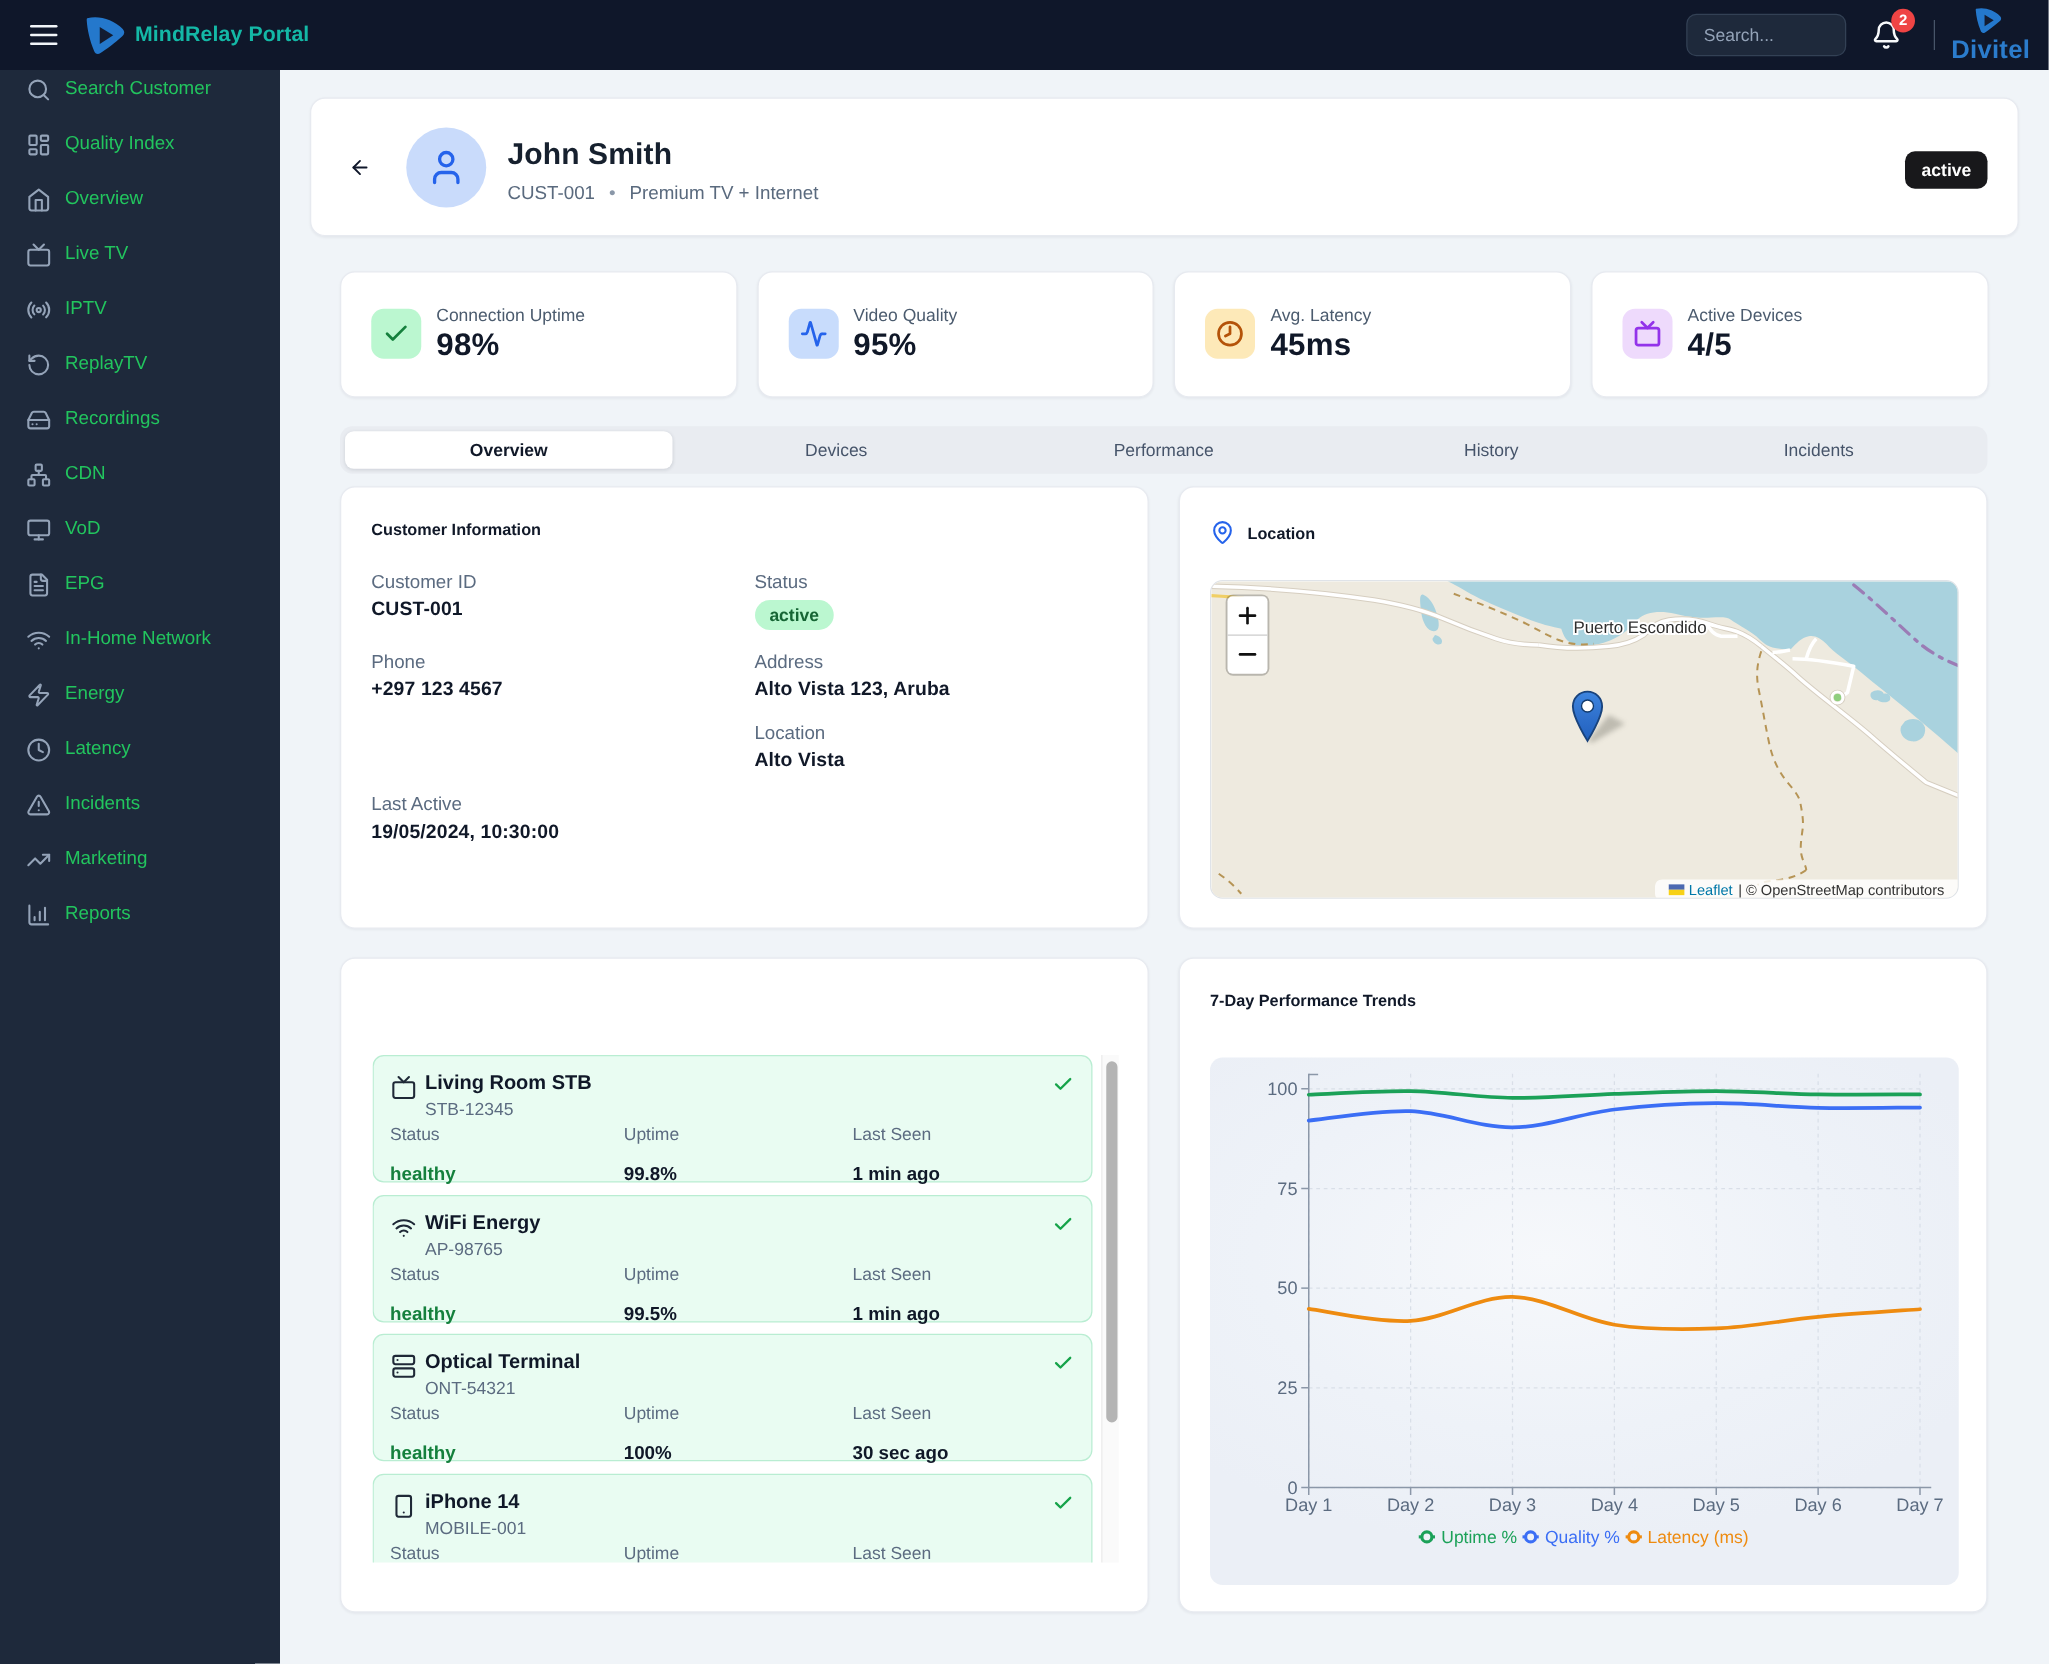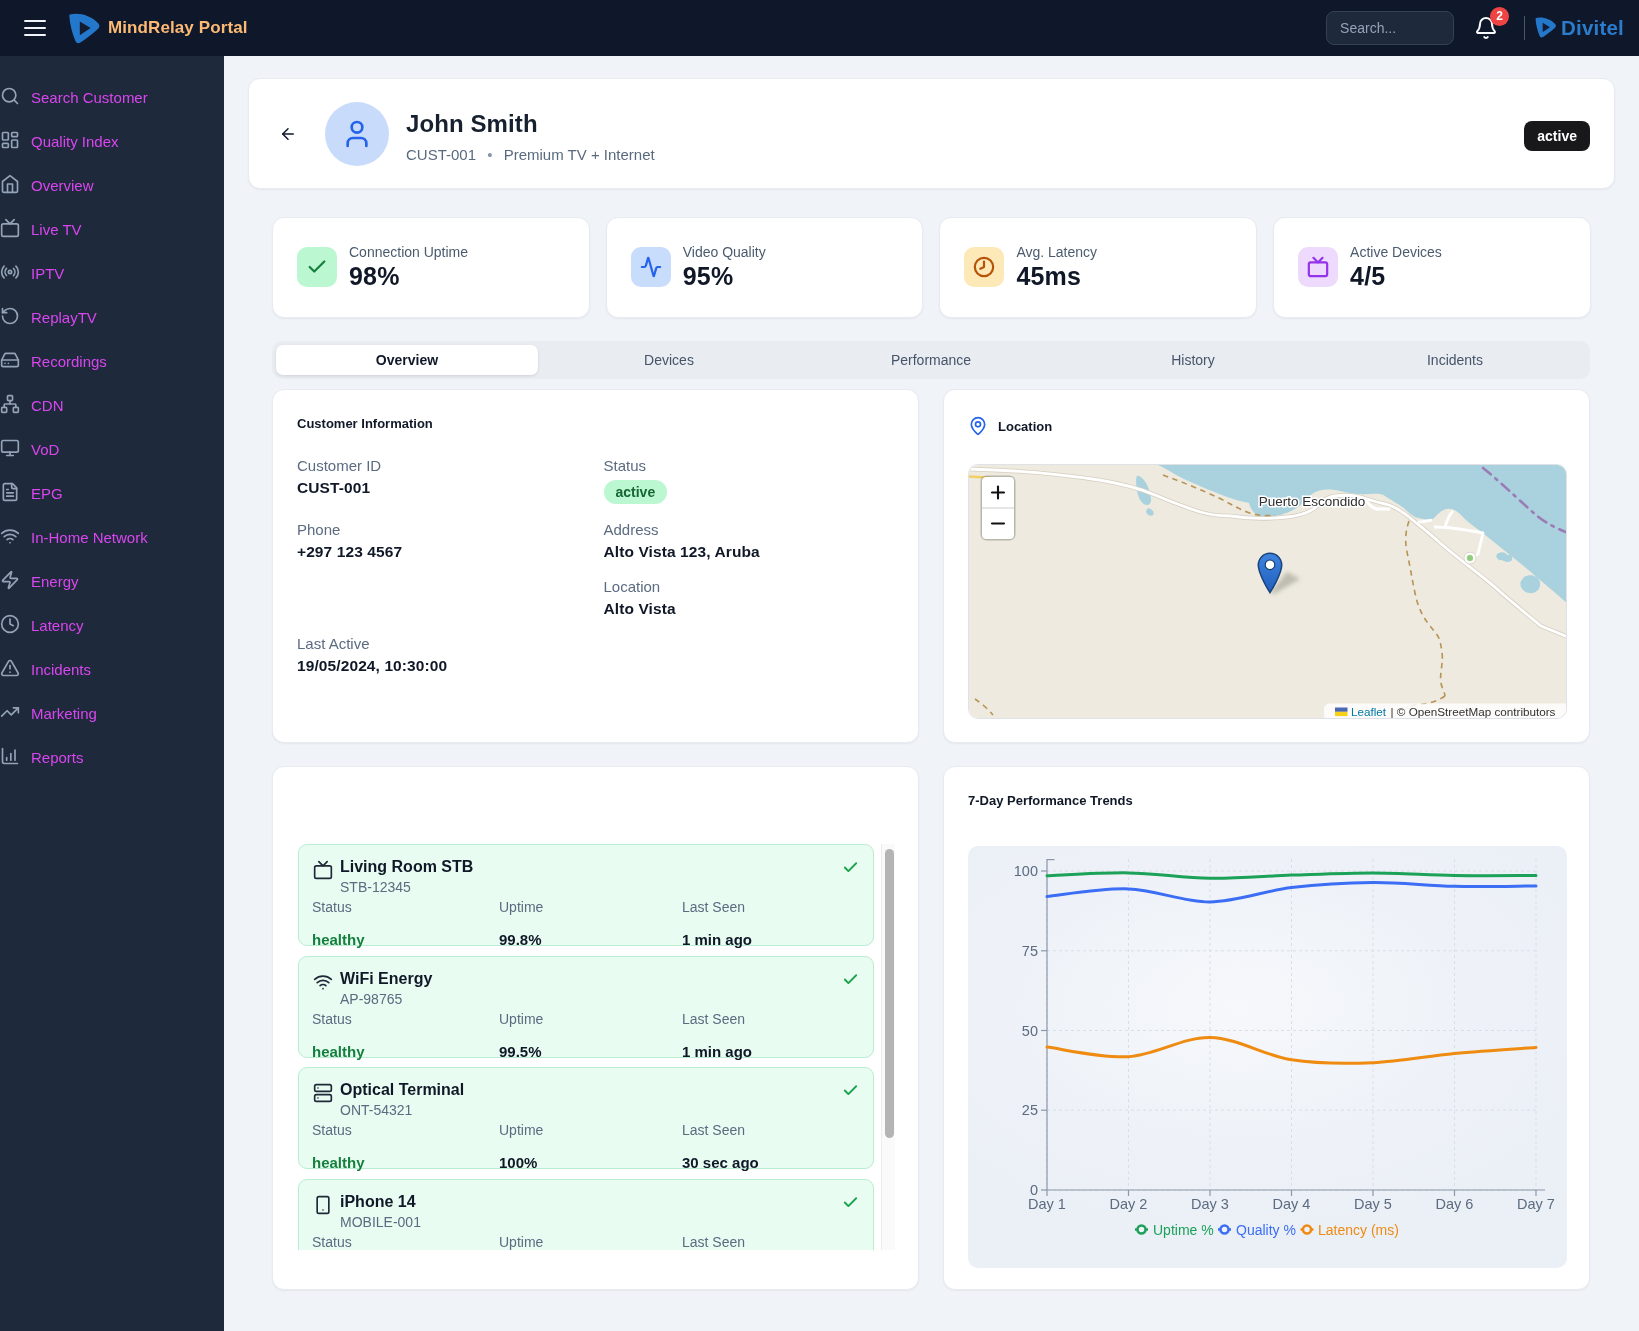--- a/index.html
+++ b/index.html
@@ -4,32 +4,32 @@
 <style>
 * { margin:0; padding:0; box-sizing:border-box; }
 html,body { width:1639px; height:1331px; overflow:hidden; }
 body { font-family:"Liberation Sans", sans-serif; background:#f0f4f8; position:relative; }
 
 
 .topbar { position:absolute; left:0; top:0; width:1639px; height:56px; background:#0f172a; display:flex; align-items:center; }
 .hamb { width:22px; height:16px; margin-left:24px; display:flex; flex-direction:column; justify-content:space-between; }
 .hamb span { display:block; height:2.4px; background:#f1f5f9; border-radius:2px; }
 .brandlogo { margin-left:21px; }
-.brandname { color:#fdba74; font-size:17px; font-weight:bold; margin-left:7px; letter-spacing:0.1px; }
+.brandname { color:#14b8a6; font-size:17px; font-weight:bold; margin-left:7px; letter-spacing:0.1px; }
 .tb-right { margin-left:auto; display:flex; align-items:center; }
 .searchbox { width:128px; height:34px; background:#1e293b; border:1px solid #334155; border-radius:8px; color:#94a3b8; font-size:14px; line-height:32px; padding-left:13px; }
 .bellwrap { position:relative; margin-left:20px; width:24px; height:24px; }
 .badge { position:absolute; right:-11px; top:-9px; background:#ef4444; color:#fff; font-size:12px; font-weight:bold; width:19px; height:19px; border-radius:50%; text-align:center; line-height:19px; }
 .tbdivider { width:1px; height:24px; background:#475569; margin-left:26px; margin-right:9px; }
-.divitel { display:flex; margin-right:15px; }
+.divitel { display:flex; align-items:center; margin-right:15px;flex-direction:column; }
 .divitel-name { color:#2b7ccc; font-size:20.5px; font-weight:bold; margin-left:4px; letter-spacing:0.2px; }
 
 
 .sidebar { position:absolute; left:0; top:56px; width:224px; height:1275px; background:#1e293b; padding-top:6px; }
-.sbitem { height:44px; display:flex; align-items:flex-end; color:#d946ef; font-size:15px; }
+.sbitem { height:44px; display:flex; align-items:flex-start; padding-left:21px; color:#22c55e; font-size:15px; }
 .sbitem svg { margin-right:11px; flex:none; }
 .sbicon { color:#94a3b8; }
 
 
 .main { position:absolute; left:224px; top:56px; width:1415px; height:1275px; }
 .card { position:absolute; background:#ffffff; border:1px solid #e7eaf0; border-radius:12px; box-shadow:0 1px 2px rgba(16,24,40,.05); }
 
 
 .hdr { left:24px; top:22px; width:1367px; height:111px; display:flex; align-items:center; }
 .backbtn { margin-left:30px; width:18px; height:18px; color:#0f172a; }

